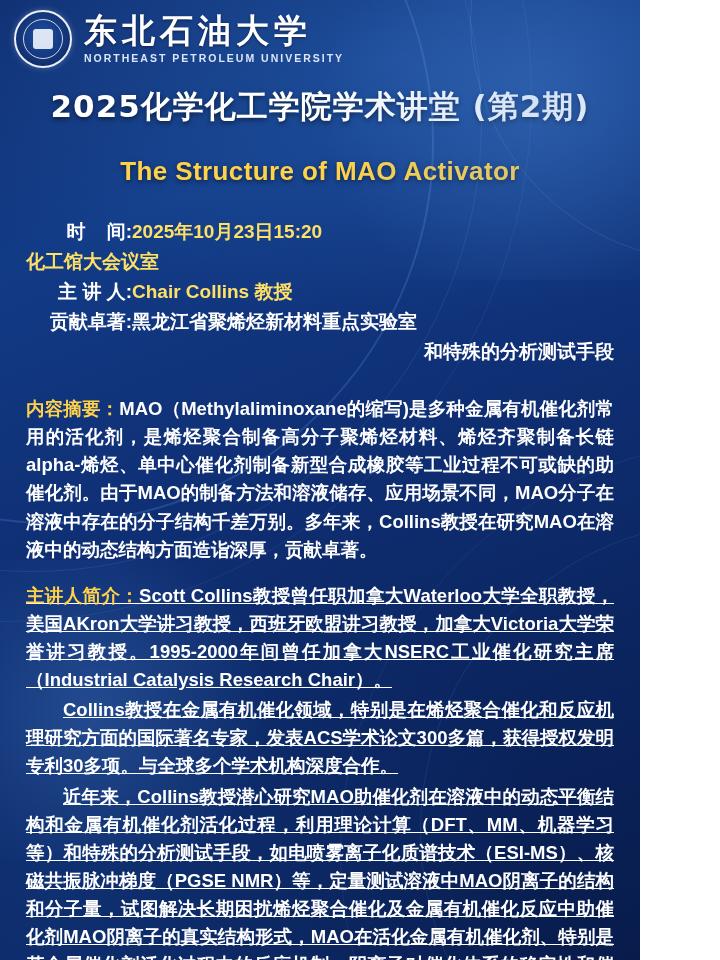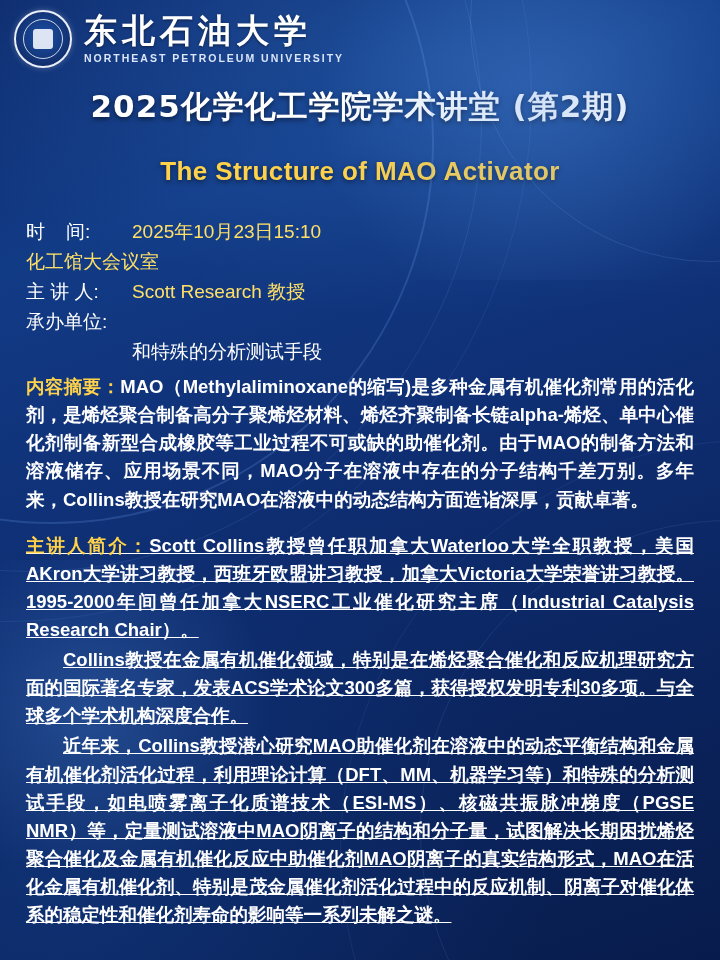--- a/index.html
+++ b/index.html
@@ -7,21 +7,21 @@
     padding: 0;
   }
   body {
     width: 720px;
     height: 960px;
     overflow: hidden;
     font-family: "Liberation Sans", sans-serif;
   }
   .poster {
     position: relative;
-    width: 720px;
+    width: 640px;
     height: 960px;
     background:
       radial-gradient(ellipse 900px 420px at 62% 6%, rgba(40,95,175,0.55) 0%, rgba(12,36,92,0.0) 62%),
       radial-gradient(ellipse 700px 560px at 8% 92%, rgba(16,52,120,0.75) 0%, rgba(10,28,76,0.0) 70%),
       linear-gradient(160deg, #0d2a6b 0%, #123b86 22%, #0f2f74 48%, #0b2560 72%, #081c4c 100%);
     overflow: hidden;
   }
   
   .arc {
     position: absolute;
@@ -122,23 +122,24 @@
   .content {
     position: relative;
     padding: 0 26px;
     box-sizing: border-box;
   }
 
   
   .info {
     margin-top: 30px;
     color: #ffffff;
-    font-weight: normal;
+    font-weight: bold;
     font-size: 19px;
     line-height: 1.58;
+    text-align: right;
   }
   .info-row {
     display: flex;
     align-items: baseline;
   }
   .info-label {
     width: 106px;
     flex: 0 0 auto;
     letter-spacing: 0px;
     white-space: pre;
@@ -147,21 +148,21 @@
     color: #ffe066;
   }
   .info-value.white { color: #ffffff; }
   .info-sub {
     margin-left: 106px;
     color: #ffffff;
   }
 
   
   .section {
-    margin-top: 6px;
+    margin-top: 28px;
     color: #ffffff;
     font-weight: bold;
     font-size: 18.5px;
     line-height: 1.52;
     text-align: justify;
   }
   .section .lead {
     color: #ffd24a;
   }
   .section p {
@@ -197,31 +198,32 @@
   </div>
 
   <div class="title-cn">2025化学化工学院学术讲堂 (第2期)</div>
   <div class="title-en">The Structure of MAO Activator</div>
 
   <div class="content">
 
     <div class="info">
       <div class="info-row">
         <div class="info-label">时    间:</div>
-        <div class="info-value">2025年10月23日15:10</div>
+        <div class="info-value">2025年10月23日15:20</div>
       </div>
       <div class="info-row">
         <div class="info-value">化工馆大会议室</div>
       </div>
       <div class="info-row">
         <div class="info-label">主 讲 人:</div>
-        <div class="info-value">Scott Research  教授</div>
-      </div>
-      <div class="info-row">
-        <div class="info-label">承办单位:</div>
+        <div class="info-value">Chair Collins  教授</div>
+      </div>
+      <div class="info-row">
+        <div class="info-label">贡献卓著:</div>
+        <div class="info-value white">黑龙江省聚烯烃新材料重点实验室</div>
       </div>
       <div class="info-sub">和特殊的分析测试手段</div>
     </div>
 
     <div class="section">
       <p><span class="lead">内容摘要：</span><span>MAO（Methylaliminoxane的缩写)是多种金属有机催化剂常用的活化剂，是烯烃聚合制备高分子聚烯烃材料、烯烃齐聚制备长链alpha-烯烃、单中心催化剂制备新型合成橡胶等工业过程不可或缺的助催化剂。由于MAO的制备方法和溶液储存、应用场景不同，MAO分子在溶液中存在的分子结构千差万别。多年来，Collins教授在研究MAO在溶液中的动态结构方面造诣深厚，贡献卓著。</span></p>
     </div>
 
     <div class="section bio">
       <p><span class="lead">主讲人简介：</span><span>Scott  Collins教授曾任职加拿大Waterloo大学全职教授，美国AKron大学讲习教授，西班牙欧盟讲习教授，加拿大Victoria大学荣誉讲习教授。1995-2000年间曾任加拿大NSERC工业催化研究主席（Industrial Catalysis Research Chair）。</span></p>

